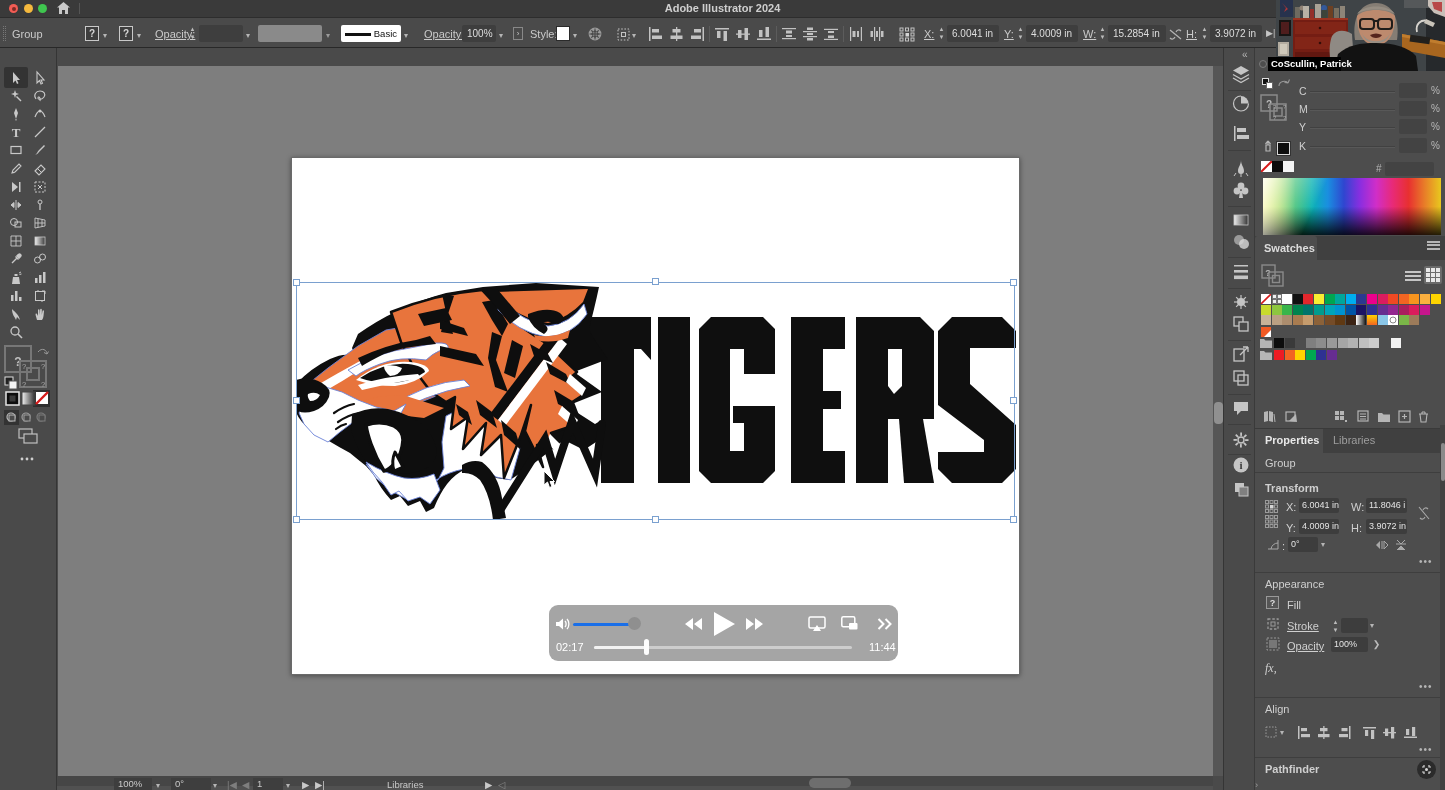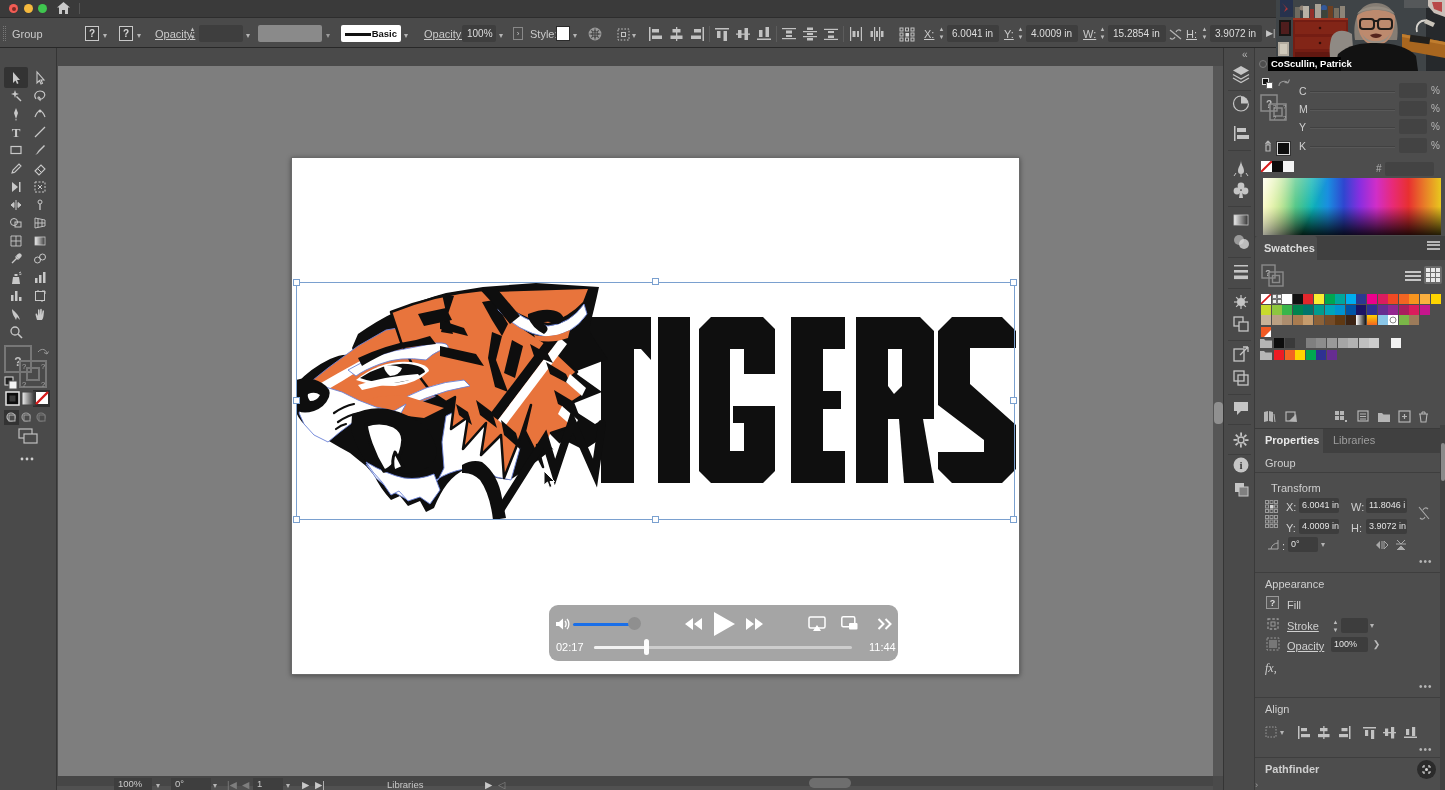--- a/index.html
+++ b/index.html
@@ -64,38 +64,39 @@
   <div id="titlebar">
     <div class="tl" style="left:9px;background:#f25c54;">
         <div style="position:absolute;left:2.5px;top:2.5px;width:4px;height:4px;border-radius:50%;background:#7d2a26;"></div>
       </div>
     <div class="tl" style="left:24px;background:#f5b93e;"></div>
     <div class="tl" style="left:38px;background:#3fc64f;"></div>
     <svg class="abs" style="left:57px;top:2px" width="13" height="12" viewBox="0 0 13 12">
       <path d="M6.5 0 L13 5.5 L11 5.5 L11 12 L8 12 L8 8 L5 8 L5 12 L2 12 L2 5.5 L0 5.5 Z" fill="#c9c9c9"></path>
     </svg>
     <div style="position:absolute;left:79px;top:3px;width:1px;height:11px;background:#555;"></div>
+    <div class="title">Adobe Illustrator 2024</div>
   </div>
 
   <div id="ctrlbar">
     <div style="position:absolute;left:3px;top:8px;width:3px;height:15px;border-left:1px dotted #777;border-right:1px dotted #777;"></div>
     <div class="clabel" style="left:12px;">Group</div>
     <div class="qbox" style="left:85px;">?</div>
       <div class="dd" style="left:103px;">▾</div>
     <div class="qbox" style="left:119px;">?</div>
       <div class="dd" style="left:137px;">▾</div>
     <div class="clabel" style="left:155px;text-decoration:underline;">Opacity:</div>
     <div class="stepper" style="left:188px;">▲<br>▼</div>
     <div class="cfield" style="left:199px;width:44px;"></div>
     <div class="dd" style="left:246px;">▾</div>
     <div style="position:absolute;left:258px;top:7px;width:64px;height:17px;background:#8a8a8a;border-radius:2px;"></div>
     <div class="dd" style="left:326px;color:#999;">▾</div>
     <div style="position:absolute;left:341px;top:7px;width:60px;height:17px;background:#fff;border-radius:2px;">
       <div style="position:absolute;left:4px;top:8px;width:26px;height:2.5px;background:#111;"></div>
-      <div style="position:absolute;right:4px;top:3px;font-size:9.5px;color:#111;font-weight:bold;">Basic</div>
+      <div style="position:absolute;right:4px;top:3px;font-size:9.5px;color:#111;font-weight:normal;">Basic</div>
     </div>
     <div class="dd" style="left:404px;">▾</div>
     <div class="clabel" style="left:424px;text-decoration:underline;">Opacity:</div>
     <div class="cfield" style="left:462px;width:34px;">100%</div>
     <div class="dd" style="left:499px;">▾</div>
     <div style="position:absolute;left:513px;top:9px;width:10px;height:13px;border:1px solid #888;color:#c5c5c5;font-size:8px;line-height:12px;text-align:center;">›</div>
     <div class="clabel" style="left:530px;">Style:</div>
     <div style="position:absolute;left:556px;top:8px;width:14px;height:15px;background:#fff;border:1px solid #2a2a2a;"></div>
     <div class="dd" style="left:573px;">▾</div>
     <svg class="abs" style="left:588px;top:9px;" width="14" height="14" viewBox="0 0 14 14">
@@ -815,21 +816,21 @@
       <svg class="abs" style="left:162px;top:362px;" width="14" height="14" viewBox="0 0 14 14">
         <path d="M2 4 H11 M3 4 L4 12 L9 12 L10 4 M5 2 H8 M5 2 L5 4 M8 2 L8 4" stroke="#b5b5b5" fill="none" stroke-width="1.1"></path>
       </svg>
       <div class="abs" style="left:0;top:380px;width:191px;height:1px;background:#3a3a3a;"></div>
       <div class="abs" style="left:0;top:381px;width:191px;height:24px;background:#404040;"></div>
       <div class="abs" style="left:0;top:381px;width:68px;height:24px;background:#4d4d4d;"></div>
       <div class="plabel" style="left:10px;top:386px;font-weight:bold;color:#e8e8e8;">Properties</div>
       <div class="plabel" style="left:78px;top:386px;color:#9e9e9e;">Libraries</div>
       <div class="plabel" style="left:10px;top:409px;">Group</div>
       <div class="abs" style="left:0;top:424px;width:191px;height:1px;background:#3e3e3e;"></div>
-      <div class="plabel" style="left:16px;top:434px;">Transform</div>
+      <div class="plabel" style="left:10px;top:434px;font-weight:bold;">Transform</div>
       <svg class="abs" style="left:10px;top:452px;" width="13" height="28" viewBox="0 0 13 28">
         <g fill="none" stroke="#9a9a9a">
           <rect x="0.5" y="0.5" width="3" height="3"></rect>
           <rect x="5" y="0.5" width="3" height="3"></rect>
           <rect x="9.5" y="0.5" width="3" height="3"></rect>
           <rect x="0.5" y="5" width="3" height="3"></rect>
           <rect x="9.5" y="5" width="3" height="3"></rect>
           <rect x="0.5" y="9.5" width="3" height="3"></rect>
           <rect x="5" y="9.5" width="3" height="3"></rect>
           <rect x="9.5" y="9.5" width="3" height="3"></rect>

